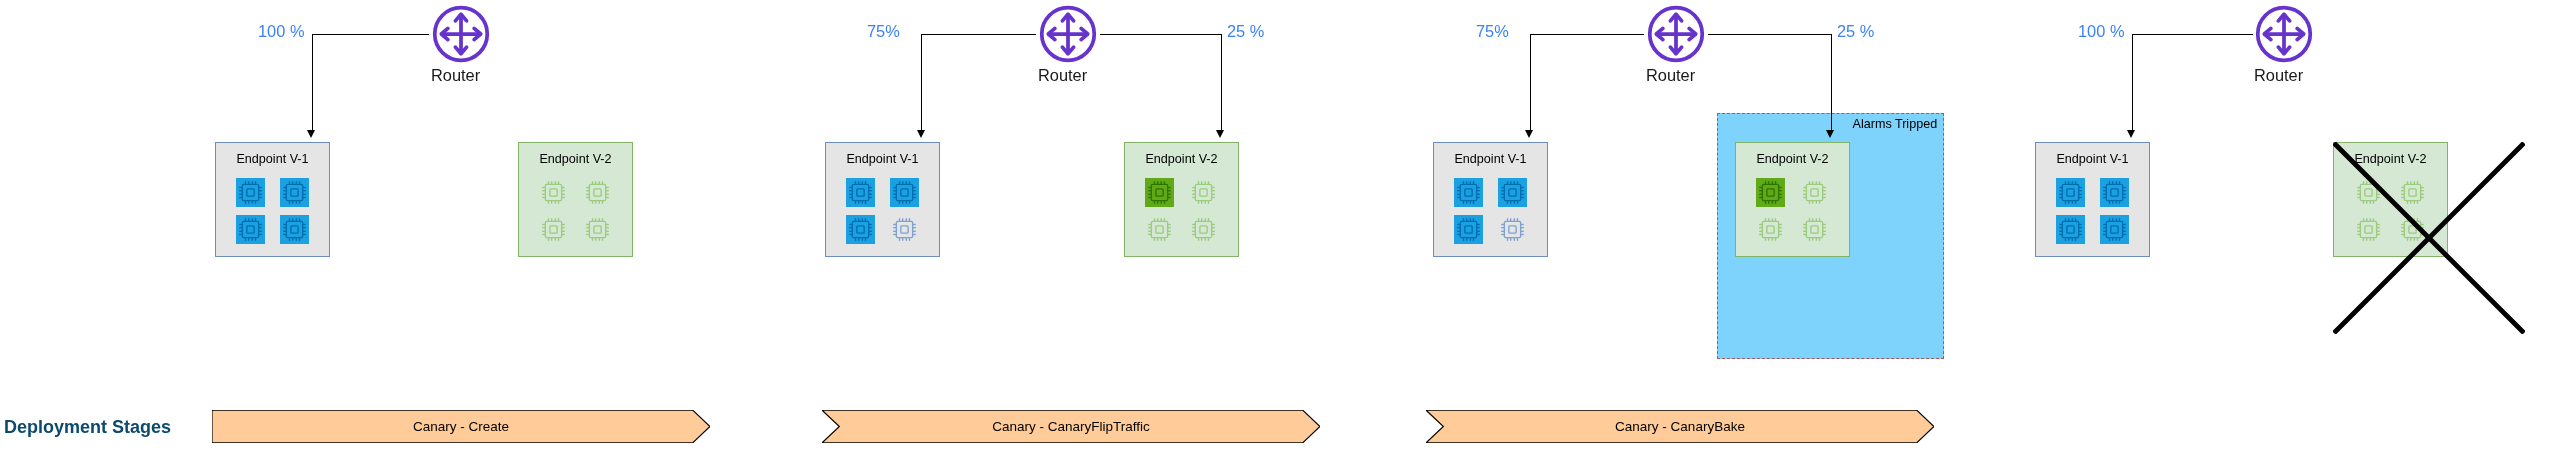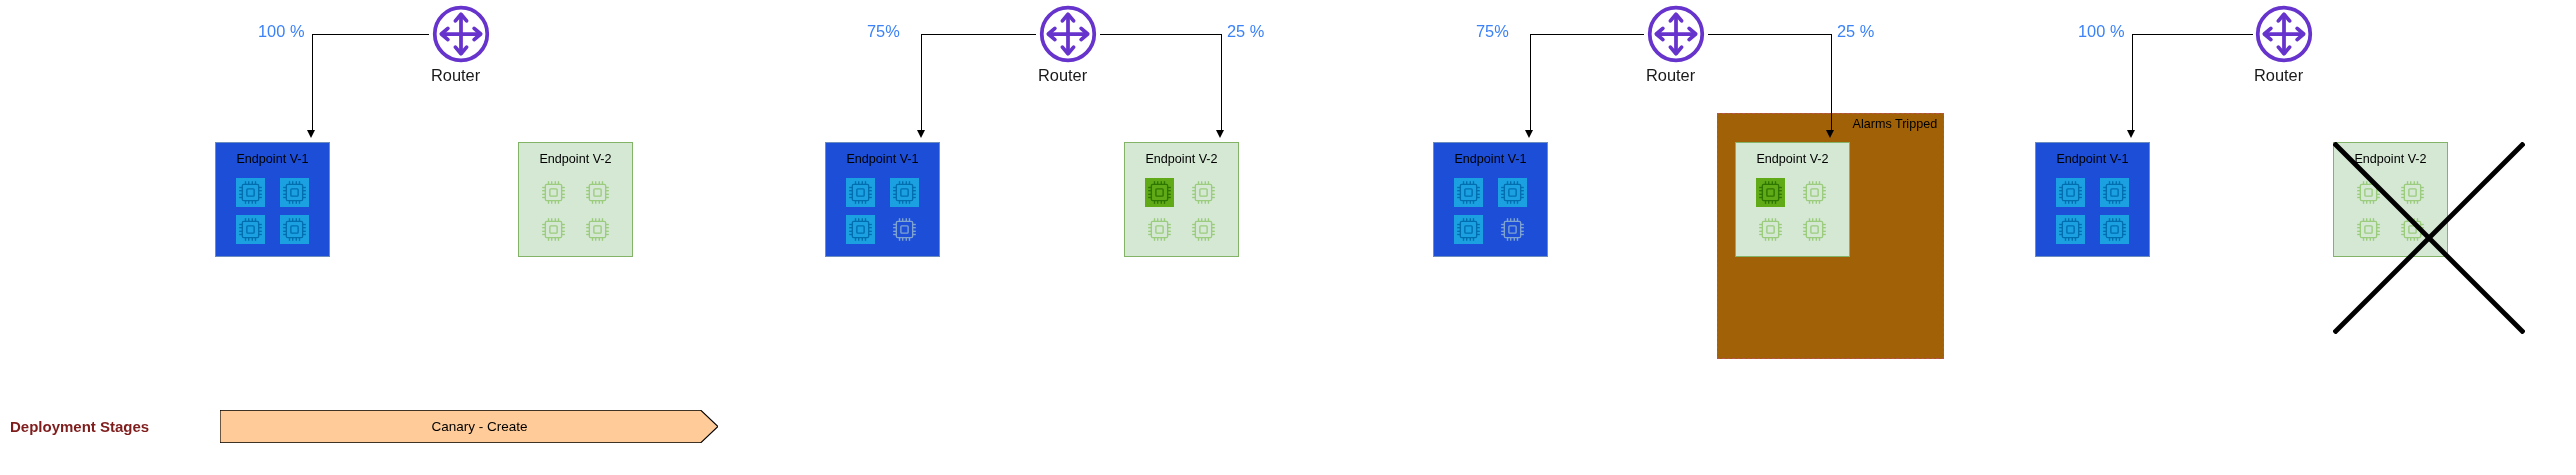--- a/index.html
+++ b/index.html
@@ -76,21 +76,21 @@
     border-top: 8.7px solid #000;
   }
 
   
   .endpoint {
     position: absolute;
     width: 115px;
     height: 115px;
     box-sizing: border-box;
     border: 1.2px solid #6c8ebf;
-    background: #1d4ed8;
+    background: #e5e5e5;
   }
   .endpoint.v2 {
     border-color: #82b366;
     background: #d5e8d4;
   }
   .endpoint-title {
     text-align: center;
     font-size: 12.6px;
     line-height: 14.5px;
     margin-top: 8.7px;
@@ -115,46 +115,46 @@
     width: 29px;
     height: 29px;
     display: block;
   }
 
   
   .alarm-box {
     position: absolute;
     box-sizing: border-box;
     border: 1.4px dashed #b85450;
-    background: #a16207;
+    background: #7dd3fc;
   }
   .alarm-label {
     position: absolute;
     right: 5.8px;
     top: 2.9px;
     font-size: 12.6px;
     line-height: 14.5px;
     color: #000;
     white-space: nowrap;
   }
 
   
   .crossout {
     position: absolute;
     pointer-events: none;
   }
 
   
   .stages-label {
     position: absolute;
-    left: 10px;
+    left: 4px;
     top: 419px;
-    font-size: 15px;
+    font-size: 18px;
     font-weight: bold;
-    color: #7f1d1d;
+    color: #0c4a6e;
     white-space: nowrap;
     line-height: 16.4px;
   }
   .stage-banner {
     position: absolute;
     top: 410px;
     height: 33px;
   }
   .stage-banner svg {
     display: block;
@@ -405,21 +405,21 @@
       <line x1="25" y1="21.5" x2="28.5" y2="21.5"></line>
     </g>
   </svg>
           </span>
         </div>
   </div>
       <div class="pct-label" style="left:258px;top:22px;">100 %</div>
       <div class="hline" style="left:312px;top:34px;width:117px;"></div>
       <div class="vline" style="left:312px;top:34px;height:98px;"></div>
       <div class="arrowhead" style="left:307px;top:130px;"></div>
-      <div class="stage-banner" style="left:220px;width:498px;padding-left:21px;">
+      <div class="stage-banner" style="left:212px;width:498px;">
              <svg width="498" height="33" viewBox="0 0 516 34">
                <polygon points="0,0 498,0 516,17 498,34 0,34" fill="#ffcc99" stroke="#000000" stroke-width="1.2"></polygon>
              </svg>
              <div class="stage-text">Canary - Create</div>
            </div>
     </div>
     <div class="panel" style="left: 0px; width: 2576px;">
       <div class="router-wrap" style="left:1038px;top:3.9px;">
 
   <svg class="router-icon" viewBox="0 0 64 64">
@@ -646,20 +646,26 @@
         </div>
   </div>
       <div class="pct-label" style="left:867px;top:22px;">75%</div>
       <div class="hline" style="left:921px;top:34px;width:115px;"></div>
       <div class="vline" style="left:921px;top:34px;height:98px;"></div>
       <div class="arrowhead" style="left:917px;top:130px;"></div>
       <div class="pct-label" style="left:1227px;top:22px;">25 %</div>
       <div class="hline" style="left:1100px;top:34px;width:121px;"></div>
       <div class="vline" style="left:1221px;top:34px;height:98px;"></div>
       <div class="arrowhead" style="left:1216px;top:130px;"></div>
+      <div class="stage-banner" style="left:822px;width:498px;">
+             <svg width="498" height="33" viewBox="0 0 516 34">
+               <polygon points="0,0 498,0 516,17 498,34 0,34 18,17" fill="#ffcc99" stroke="#000000" stroke-width="1.2"></polygon>
+             </svg>
+             <div class="stage-text">Canary - CanaryFlipTraffic</div>
+           </div>
     </div>
     <div class="panel" style="left: 0px; width: 2576px;">
       <div class="router-wrap" style="left:1646px;top:3.9px;">
 
   <svg class="router-icon" viewBox="0 0 64 64">
     <circle cx="32" cy="32" r="28" fill="none" stroke="#6633cc" stroke-width="4"></circle>
     <g stroke="#6633cc" stroke-width="4" stroke-linecap="round" stroke-linejoin="round" fill="none">
       <line x1="32" y1="12" x2="32" y2="52"></line>
       <line x1="12" y1="32" x2="52" y2="32"></line>
       <polyline points="26,18 32,11 38,18"></polyline>
@@ -884,20 +890,26 @@
         </div>
   </div>
       <div class="pct-label" style="left:1476px;top:22px;">75%</div>
       <div class="hline" style="left:1530px;top:34px;width:114px;"></div>
       <div class="vline" style="left:1530px;top:34px;height:98px;"></div>
       <div class="arrowhead" style="left:1525px;top:130px;"></div>
       <div class="pct-label" style="left:1837px;top:22px;">25 %</div>
       <div class="hline" style="left:1708px;top:34px;width:124px;"></div>
       <div class="vline" style="left:1831px;top:34px;height:98px;"></div>
       <div class="arrowhead" style="left:1826px;top:130px;"></div>
+      <div class="stage-banner" style="left:1426px;width:508px;">
+             <svg width="508" height="33" viewBox="0 0 526 34">
+               <polygon points="0,0 508,0 526,17 508,34 0,34 18,17" fill="#ffcc99" stroke="#000000" stroke-width="1.2"></polygon>
+             </svg>
+             <div class="stage-text">Canary - CanaryBake</div>
+           </div>
     </div>
     <div class="panel" style="left: 0px; width: 2576px;">
       <div class="router-wrap" style="left:2254px;top:3.9px;">
 
   <svg class="router-icon" viewBox="0 0 64 64">
     <circle cx="32" cy="32" r="28" fill="none" stroke="#6633cc" stroke-width="4"></circle>
     <g stroke="#6633cc" stroke-width="4" stroke-linecap="round" stroke-linejoin="round" fill="none">
       <line x1="32" y1="12" x2="32" y2="52"></line>
       <line x1="12" y1="32" x2="52" y2="32"></line>
       <polyline points="26,18 32,11 38,18"></polyline>

